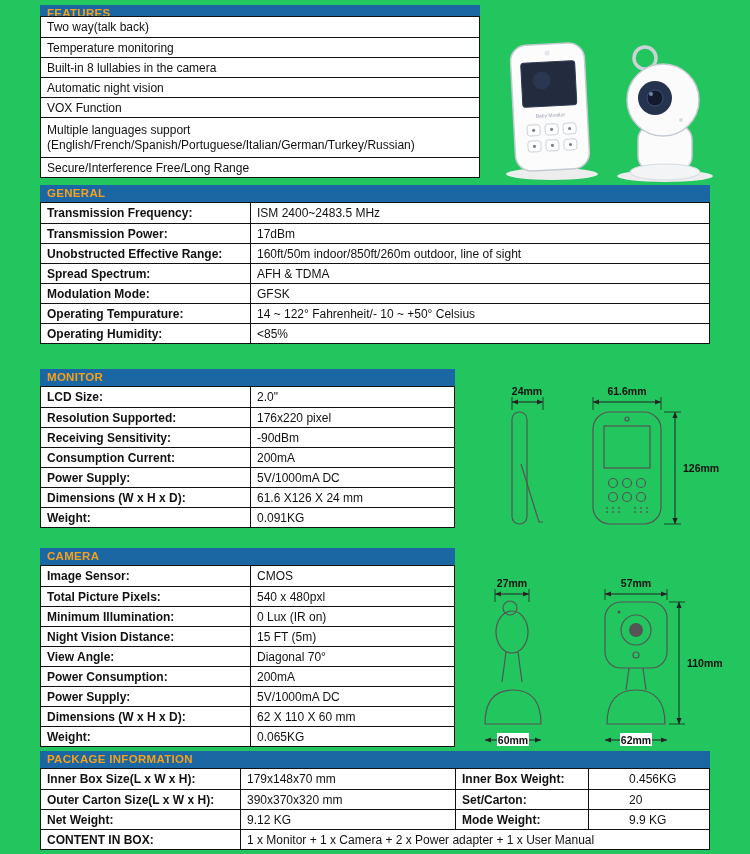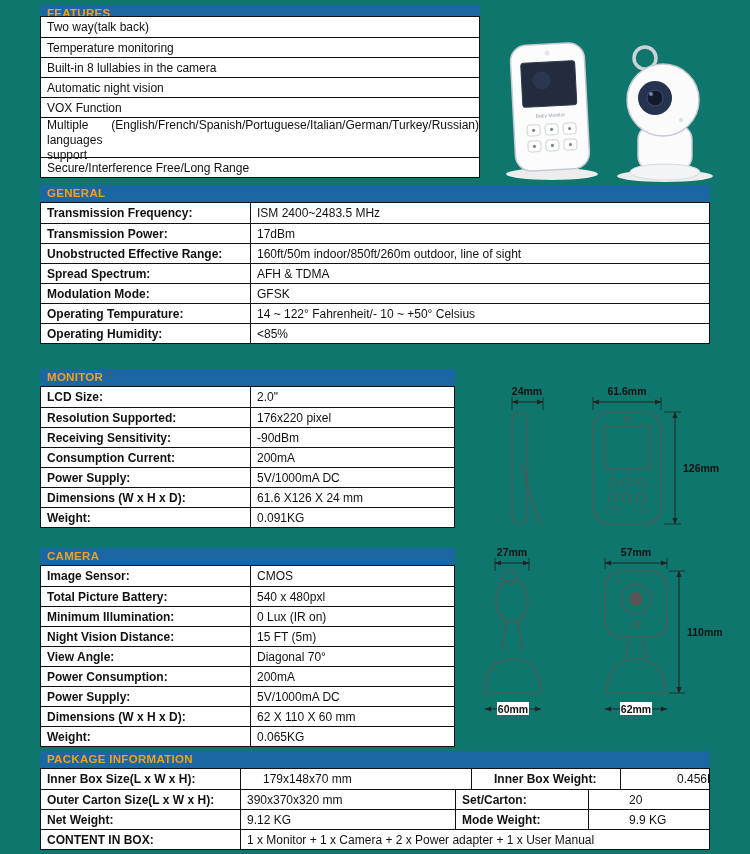--- a/index.html
+++ b/index.html
@@ -1,43 +1,43 @@
 <!DOCTYPE html>
 <html style="--header-bg: #1A67A3; --header-text: #F6A01B;"><head>
 <meta charset="utf-8">
 <style>
   * { box-sizing: border-box; margin: 0; padding: 0; }
   html, body { background: #ffffff; }
   body { font-family: "Liberation Sans", sans-serif; color: #111; }
-  .page { position: relative; width: 750px; height: 854px; background: #0f766e; overflow: hidden; padding-left: 15px; }
+  .page { position: relative; width: 750px; height: 854px; background: #22c55e; overflow: hidden; padding-left: 15px; }
 
   .hdr {
     position: absolute; left: 40px; height: 17px;
     background: var(--header-bg, #1A67A3); color: var(--header-text, #F6A01B);
     font-weight: 700; font-size: 11.5px; line-height: 17px; padding-left: 7px;
     letter-spacing: 0.3px;
   }
   .tbl { position: absolute; left: 40px; border: 1px solid #111; background: #fff; }
 
   
   .frow { display: flex; align-items: center; height: 20px; border-top: 1px solid #111; padding-left: 6px; font-size: 12px; }
   .frow:first-child { border-top: none; }
-  .frow-tall { height: 40px; align-items: flex-start; flex-direction: row; justify-content: center; }
+  .frow-tall { height: 40px; align-items: flex-start; flex-direction: column; justify-content: center; }
   .frow-tall .ftext { line-height: 15px; }
 
   
   .srow { display: flex; height: 20px; border-top: 1px solid #111; }
   .srow:first-child { border-top: none; }
   .cell { display: flex; align-items: center; padding: 0 6px; font-size: 12px; height: 100%; overflow: hidden; white-space: nowrap; }
   .lab { font-weight: 700; width: 210px; border-right: 1px solid #111; }
   .val { flex: 1; }
 
   
   .prow { display: flex; height: 20px; border-top: 1px solid #111; }
-  .prow:first-child { border-top: none; gap: 16px; }
+  .prow:first-child { border-top: none; }
   .pc1 { width: 200px; font-weight: 700; border-right: 1px solid #111; }
   .pc2 { width: 215px; border-right: 1px solid #111; }
   .pc3 { width: 133px; font-weight: 700; border-right: 1px solid #111; }
   .pc4 { flex: 1; margin-left: 34px; }
   .pcv { flex: 1; text-align: center; }
 
   .figure { position: absolute; }
   svg { display: block; }
   svg text { font-family: "Liberation Sans", sans-serif; font-weight: 700; font-size: 10.5px; fill: #111; }
   svg text.photo-label { font-weight: 400; font-size: 5px; fill: #99a1ac; }
@@ -232,21 +232,21 @@
     </svg>
   </div>
 
   <div class="hdr" style="top:548px;width:415px">CAMERA</div>
   <div class="tbl" style="top:565px;width:415px">
     <div class="srow">
         <div class="cell lab">Image Sensor:</div>
         <div class="cell val">CMOS</div>
       </div>
     <div class="srow">
-        <div class="cell lab">Total Picture Battery:</div>
+        <div class="cell lab">Total Picture Pixels:</div>
         <div class="cell val">540 x 480pxl</div>
       </div>
     <div class="srow">
         <div class="cell lab">Minimum Illumination:</div>
         <div class="cell val">0 Lux (IR on)</div>
       </div>
     <div class="srow">
         <div class="cell lab">Night Vision Distance:</div>
         <div class="cell val">15 FT (5m)</div>
       </div>
@@ -265,21 +265,21 @@
     <div class="srow">
         <div class="cell lab">Dimensions (W x H x D):</div>
         <div class="cell val">62 X 110 X 60 mm</div>
       </div>
     <div class="srow">
         <div class="cell lab">Weight:</div>
         <div class="cell val">0.065KG</div>
       </div>
   </div>
 
-  <div class="figure" style="left:455px;top:547px">
+  <div class="figure" style="left:455px;top:578px">
     <svg width="293" height="185" viewBox="0 0 293 185">
 
       <circle class="part" cx="55" cy="30" r="7"></circle>
       <ellipse class="part" cx="57" cy="54" rx="16" ry="21"></ellipse>
       <path class="part" d="M51,74 L47,104"></path>
       <path class="part" d="M63,74 L67,104"></path>
       <path class="part" d="M30,146 Q30,112 58,112 Q86,112 86,146 Z"></path>
 
       <line class="dimtick" x1="40" y1="11" x2="40" y2="24"></line>
       <line class="dimtick" x1="74" y1="11" x2="74" y2="24"></line>

